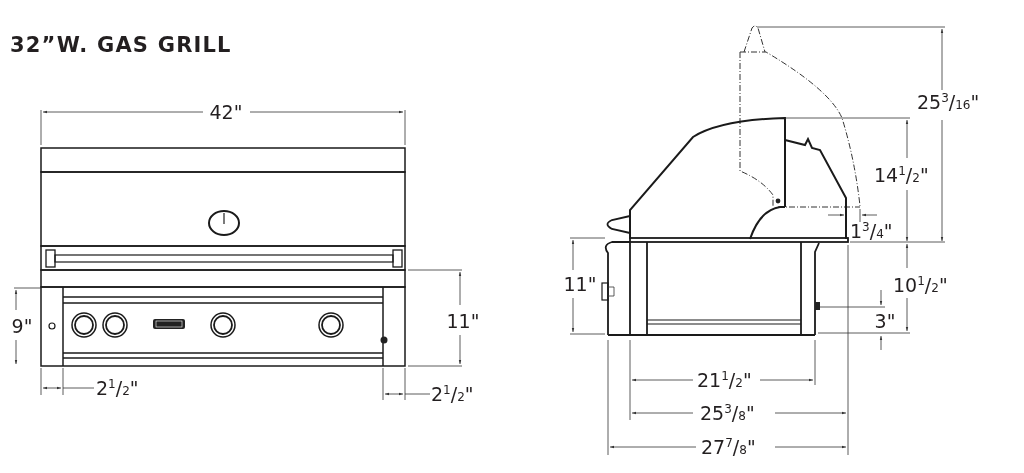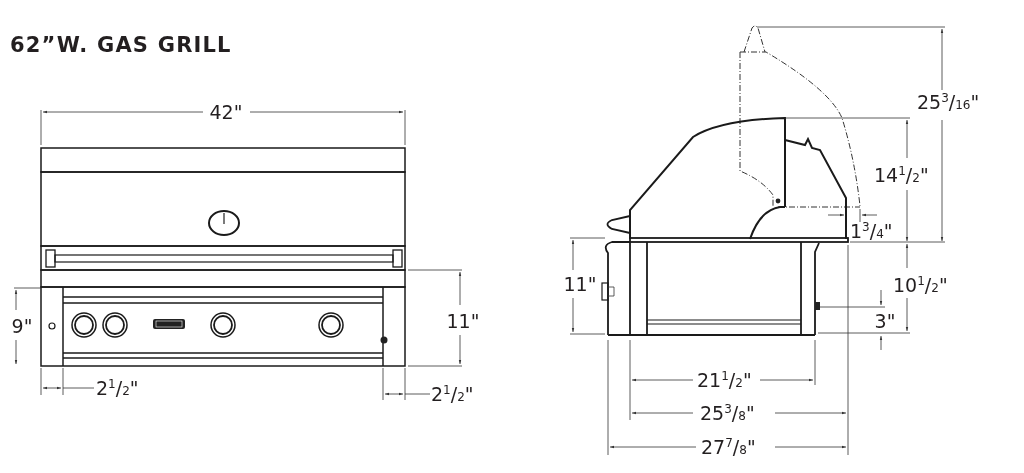--- a/index.html
+++ b/index.html
@@ -8,21 +8,21 @@
   svg { position: absolute; left: 0; top: 0; }
   .dim { font-family: "DejaVu Sans", sans-serif; font-size: 19px; fill: #231f20; }
   .sup { font-size: 12px; }
   .stroke { stroke: #1a1a1a; fill: none; }
   .thin { stroke: #333; stroke-width: 0.8; fill: none; }
   .dash { stroke: #333; stroke-width: 1; fill: none; stroke-dasharray: 6 2 1 2; }
 </style>
 </head>
 <body>
 
-<div class="title">62”W. GAS GRILL</div>
+<div class="title">32”W. GAS GRILL</div>
 
 <svg width="1024" height="473" viewBox="0 0 1024 473" xmlns="http://www.w3.org/2000/svg">
   <defs>
     <marker id="arr" viewBox="0 0 10 10" refX="10" refY="5" markerWidth="7" markerHeight="5" orient="auto-start-reverse">
       <path d="M0,2 L10,5 L0,8 z" fill="#333"></path>
     </marker>
   </defs>
 
   <g>
 

